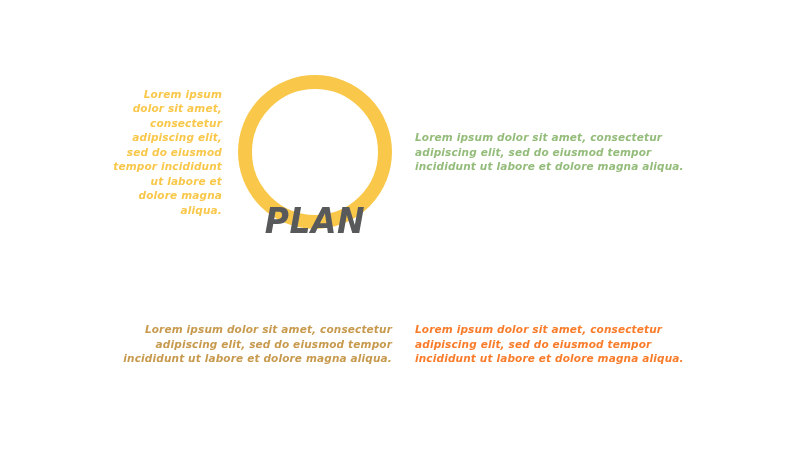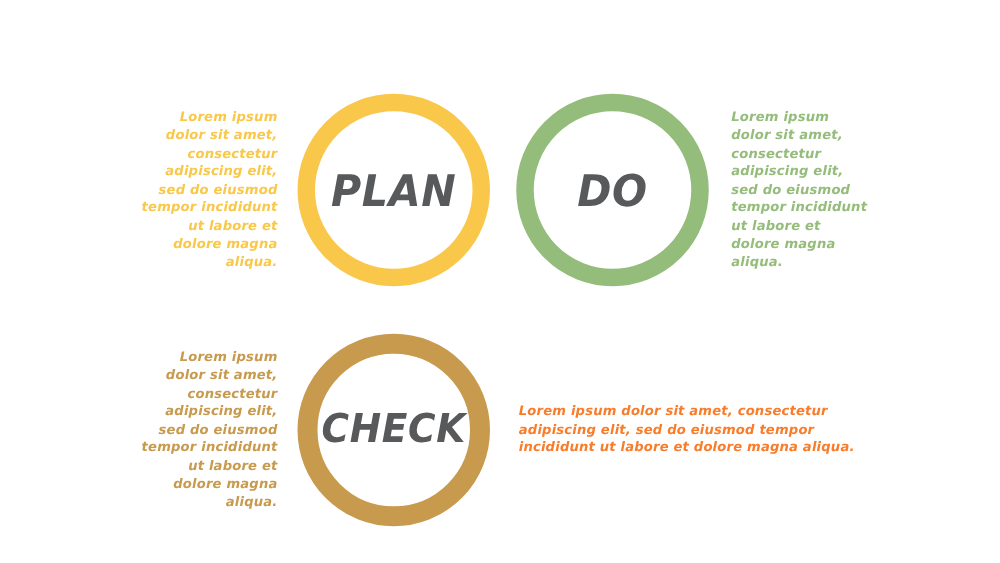--- a/index.html
+++ b/index.html
@@ -31,21 +31,21 @@
   .q-bl { left: 110px;  top: 222px; width: 290px; height: 180px; }
   .q-br { left: 405px;  top: 222px; width: 290px; height: 180px; }
 
   
   .ring-wrap {
     position: relative;
     width: 170px;
     height: 170px;
     flex: 0 0 170px;
     display: flex;
-    align-items: center;
+    align-items: flex-end;
     justify-content: center;
   }
   .ring {
     position: absolute;
     left: 50%;
     top: 50%;
     transform: translate(-50%, -50%);
     width: 154px;
     height: 154px;
     border-radius: 50%;
@@ -92,32 +92,24 @@
 
   <div class="quadrant q-tl">
     <div class="copy left" style="color:#f9c84a;">Lorem ipsum dolor sit amet, consectetur adipiscing elit, sed do eiusmod tempor incididunt ut labore et dolore magna aliqua.</div>
     <div class="ring-wrap">
       <div class="ring thin" style="border-color:#f9c84a;"></div>
       <div class="ring-label">PLAN</div>
     </div>
   </div>
 
   <div class="quadrant q-tr">
-    <div class="ring-wrap">
-      <div class="ring thin" style="border-color:#94bc7a;"></div>
-      <div class="ring-label">DO</div>
-    </div>
     <div class="copy right" style="color:#94bc7a;">Lorem ipsum dolor sit amet, consectetur adipiscing elit, sed do eiusmod tempor incididunt ut labore et dolore magna aliqua.</div>
   </div>
 
   <div class="quadrant q-bl">
     <div class="copy left" style="color:#c79a4e;">Lorem ipsum dolor sit amet, consectetur adipiscing elit, sed do eiusmod tempor incididunt ut labore et dolore magna aliqua.</div>
-    <div class="ring-wrap">
-      <div class="ring thick" style="border-color:#c79a4e;"></div>
-      <div class="ring-label small">CHECK</div>
-    </div>
   </div>
 
   <div class="quadrant q-br">
     <div class="copy right" style="color:#f97c2b;">Lorem ipsum dolor sit amet, consectetur adipiscing elit, sed do eiusmod tempor incididunt ut labore et dolore magna aliqua.</div>
   </div>
 
 </div>
 
 </body></html>

